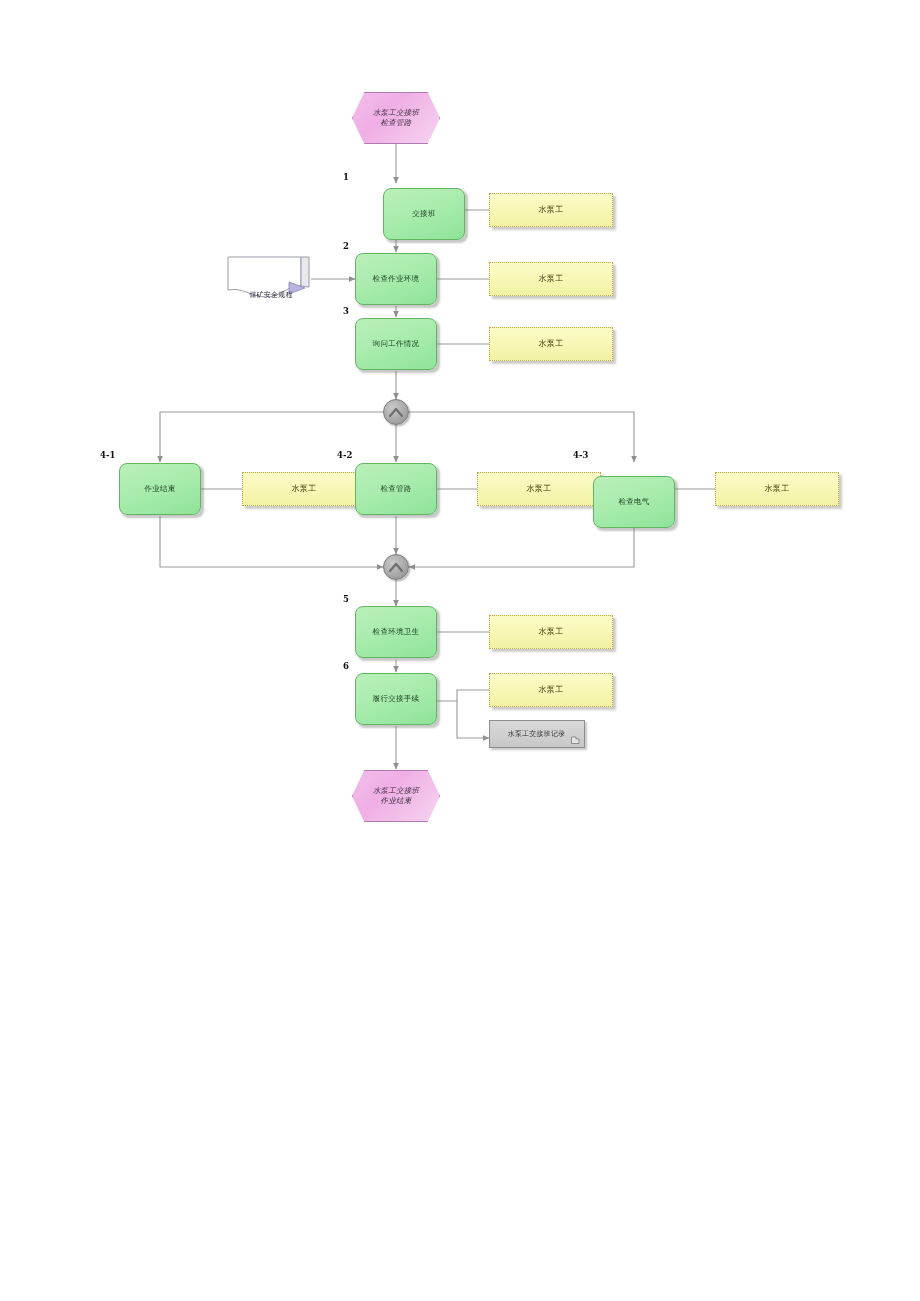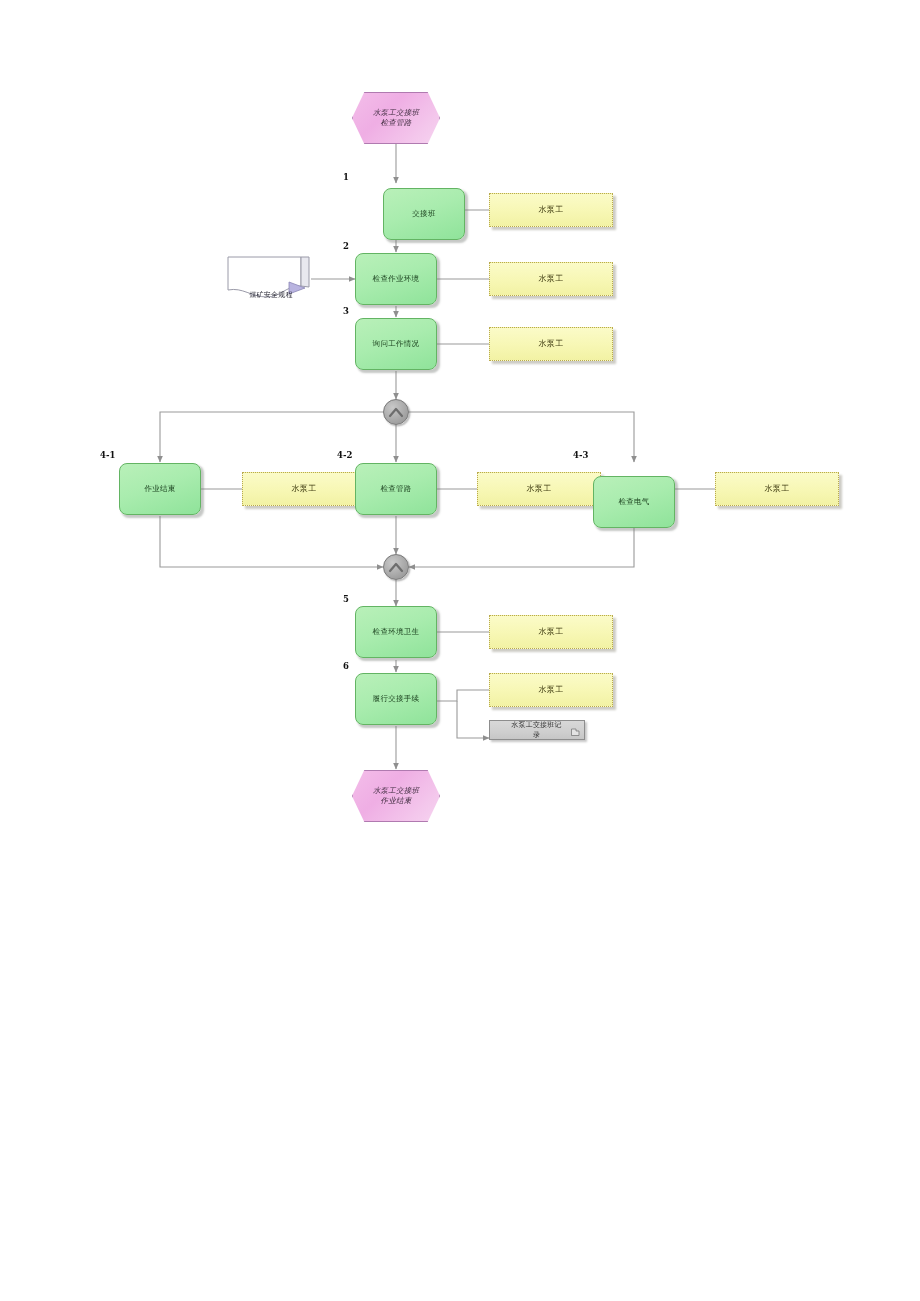--- a/index.html
+++ b/index.html
@@ -62,28 +62,28 @@
     background: linear-gradient(180deg,#fbfbc8 0%,#f7f7b4 55%,#f2f2a4 100%);
     border: 1px dotted #b9a94e;
     color: #403d12;
     font-size: 8px;
     letter-spacing: .4px;
     box-shadow: 2.5px 2.5px 2px rgba(130,128,110,.40);
   }
 
   
   .record {
-    width: 96px; height: 20px;
+    width: 96px; height: 28px;
     background: linear-gradient(180deg,#d8d8d8 0%,#cfcfcf 60%,#c6c6c6 100%);
     border: 1px solid #8d8d8d;
     color: #2e2e2e;
     font-size: 7px;
     letter-spacing: .2px;
     box-shadow: 2px 2px 2px rgba(120,120,120,.42);
-    flex-direction: column;
+    flex-direction: row;
     padding: 3px 5px 3px 4px;
     line-height: 1.45;
   }
   .record .rec-corner {
     position: absolute;
     right: 4px; bottom: 3px;
     width: 9px; height: 8px;
   }
 
   

